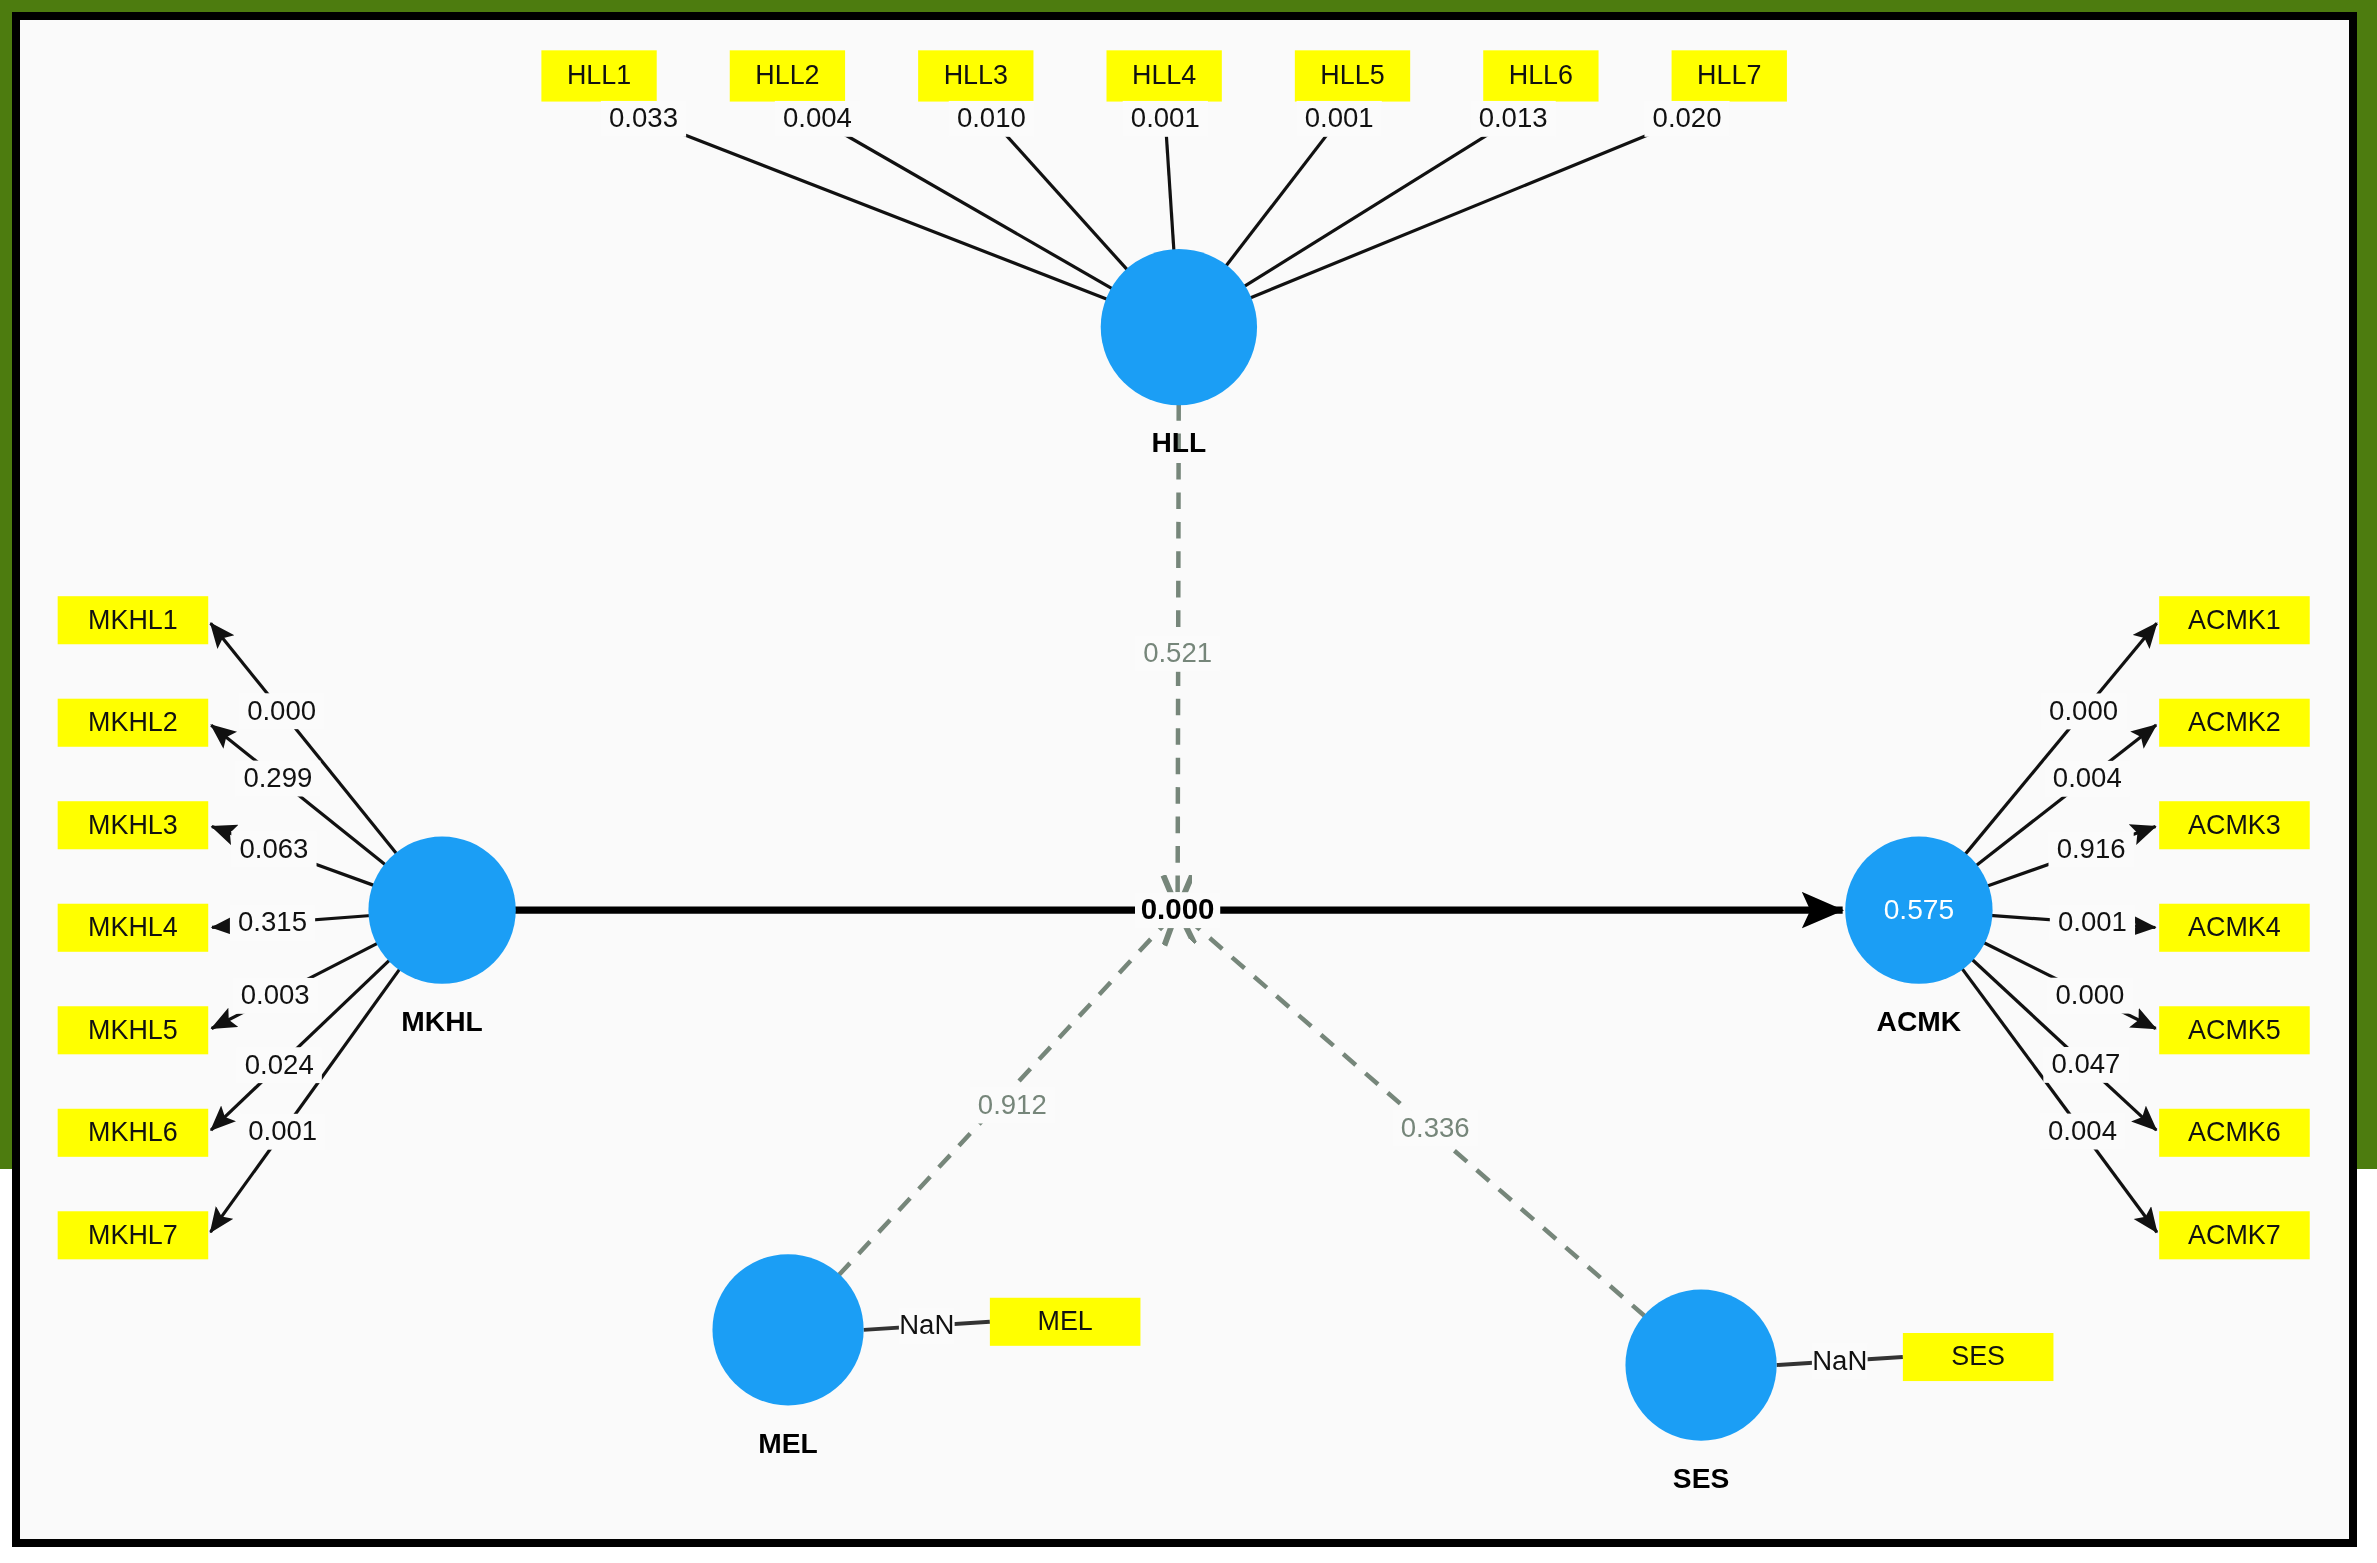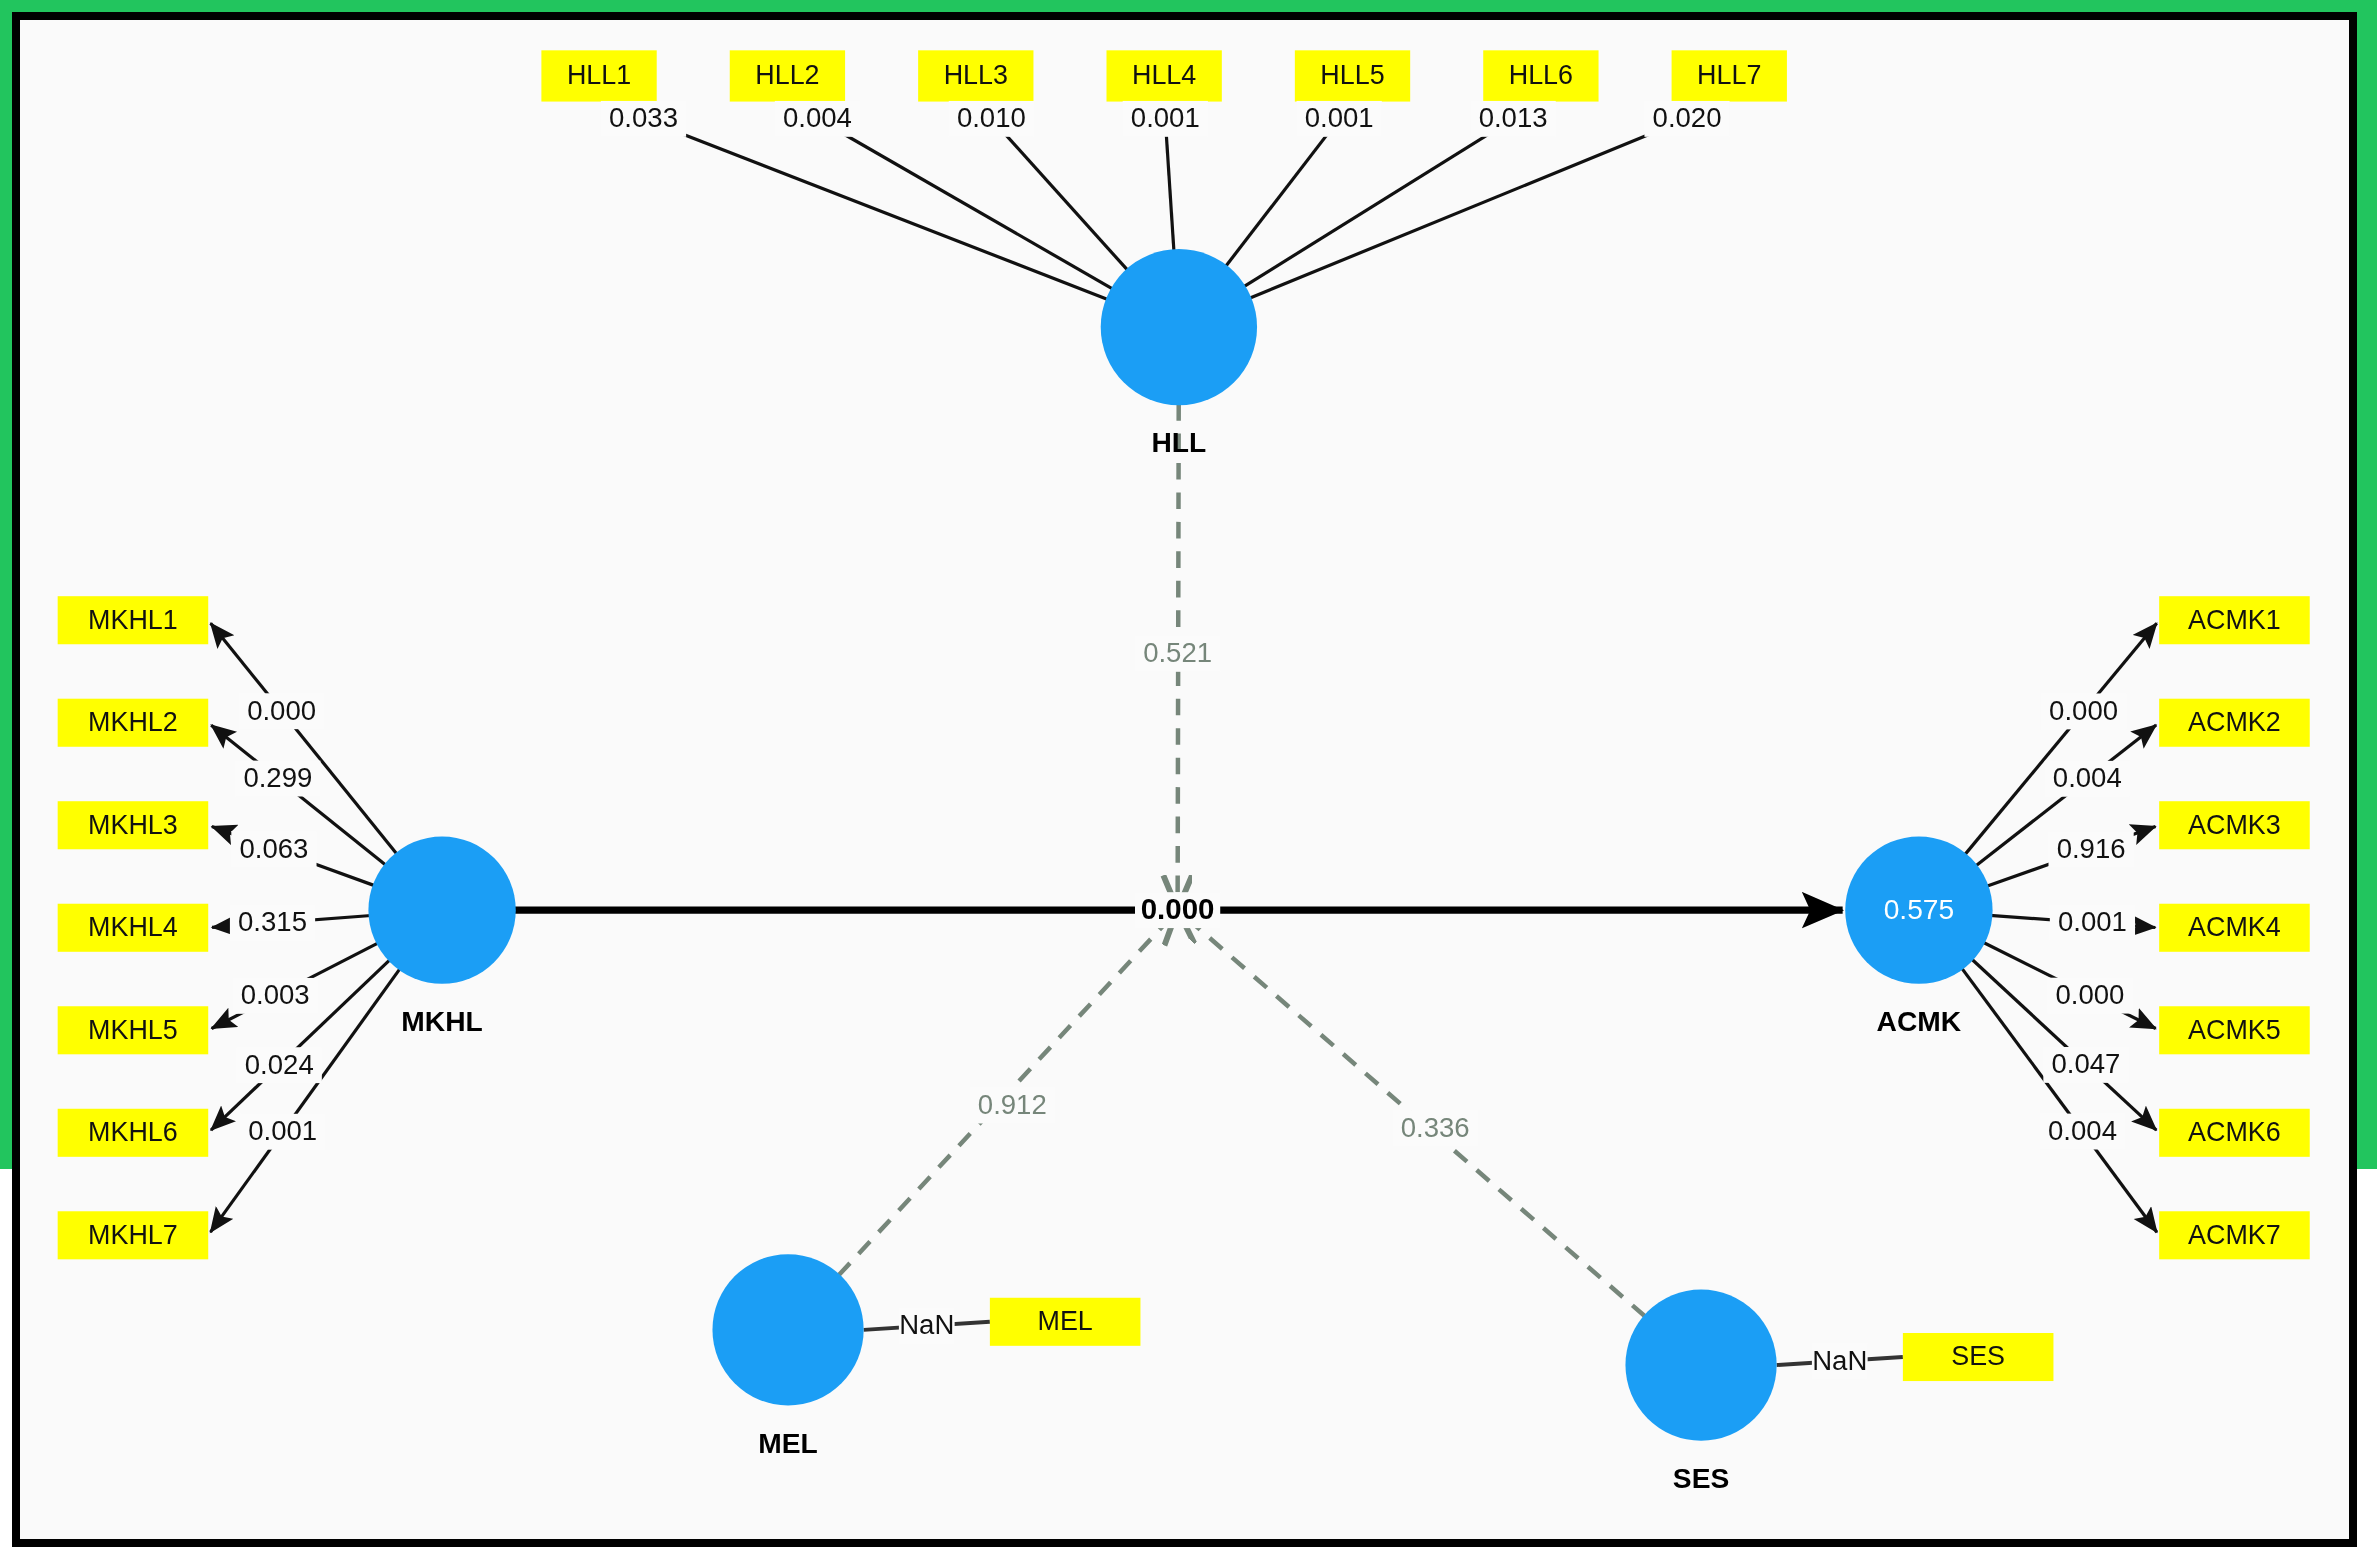--- a/index.html
+++ b/index.html
@@ -1,18 +1,18 @@
 <!DOCTYPE html>
 <html style="font-size:10.3px"><head>
 <meta charset="utf-8">
 <style>
   html,body{margin:0;padding:0;background:#ffffff;}
   body{width:2377px;height:1564px;overflow:hidden;
        font-family:"Liberation Sans","DejaVu Sans",sans-serif;}
-  #stage{position:relative;width:2377px;height:1169px;background:#22c55e;}
+  #stage{position:relative;width:2377px;height:1169px;background:#4d7c0f;}
   #frame{position:absolute;left:11.5px;top:11.5px;width:2345px;height:1535px;
          background:#fafafa;border:8.3px solid #000000;box-sizing:border-box;}
   svg#diagram{position:absolute;left:0;top:0;width:2377px;height:1564px;
               display:block;}
   .ind-box{fill:#ffff00;stroke:none;}
   .ind-label{font-family:"Liberation Sans","DejaVu Sans",sans-serif;
              font-size:42px;fill:#111111;text-anchor:middle;
              dominant-baseline:middle;}
   .lv-circle{fill:#1b9ef5;stroke:none;}
   .lv-name{font-family:"Liberation Sans","DejaVu Sans",sans-serif;

